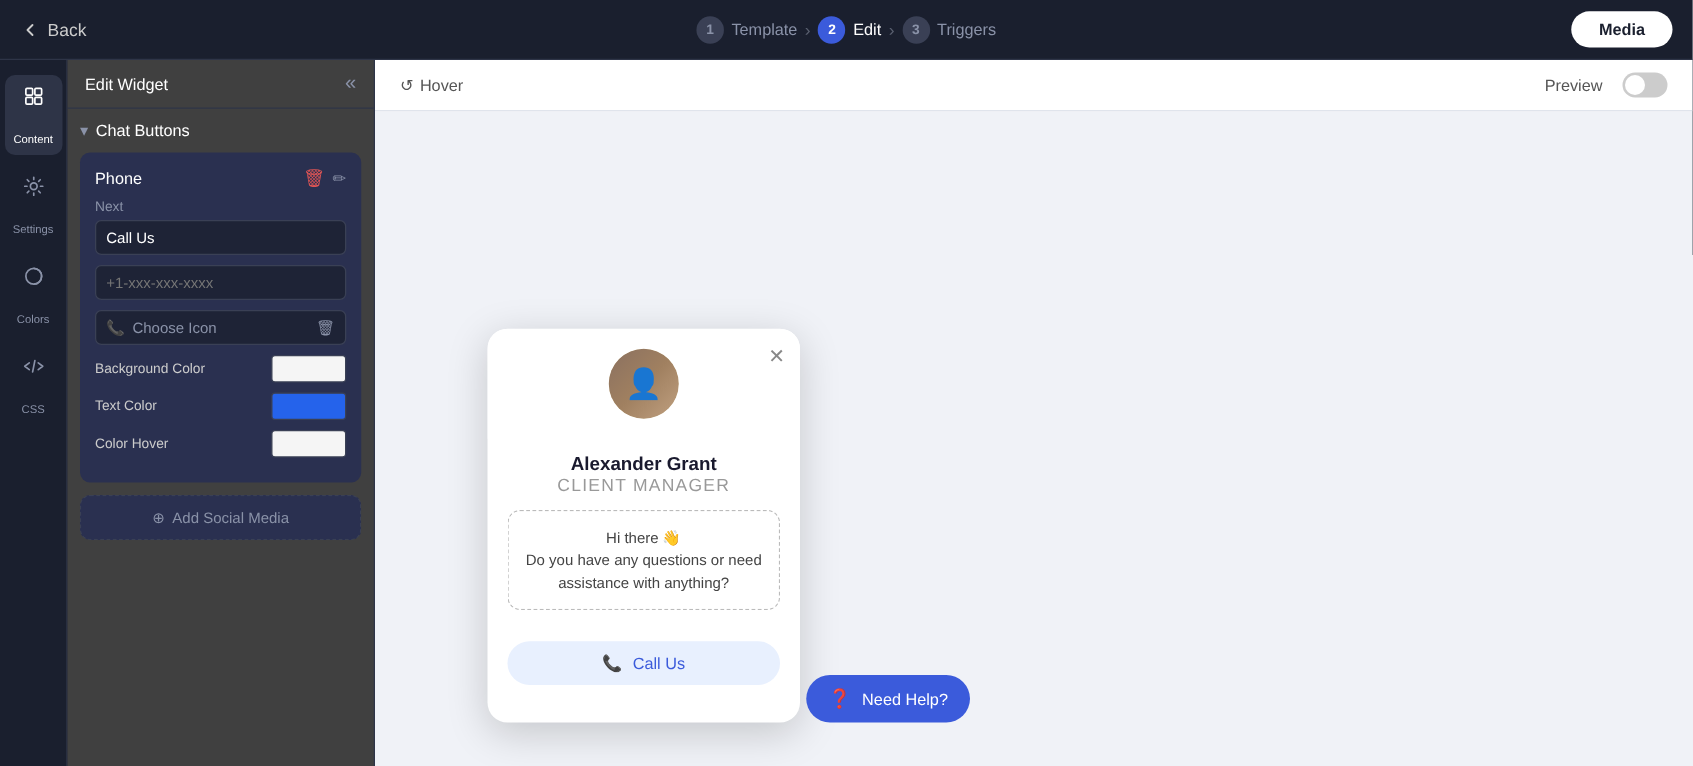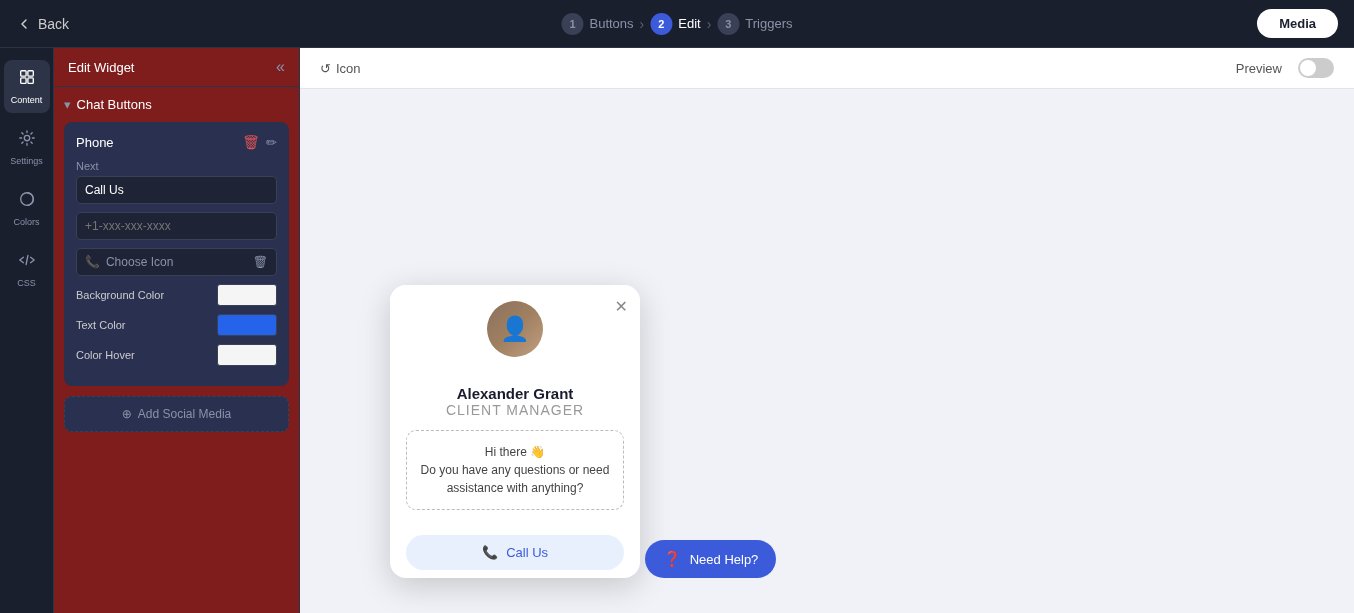--- a/index.html
+++ b/index.html
@@ -38,32 +38,32 @@
 
     
     .main-layout { display: flex; flex: 1; overflow: hidden; }
 
     
     .sidebar {
       width: 54px; background: #1a1f2e; border-right: 1px solid #2e3447;
       display: flex; flex-direction: column; align-items: center; padding: 12px 0; gap: 8px; flex-shrink: 0;
     }
     .sidebar-item {
-      display: flex; flex-direction: column; align-items: center; gap: 9px;
+      display: flex; flex-direction: column; align-items: center; gap: 20px;
       padding: 8px 6px; border-radius: 8px; cursor: pointer; width: 46px;
     }
     .sidebar-item.active { background: #2e3447; }
     .sidebar-item svg { width: 18px; height: 18px; }
     .sidebar-item-label { font-size: 9px; color: #8a92a8; }
     .sidebar-item.active .sidebar-item-label { color: #fff; }
     .sidebar-item.active svg path, .sidebar-item.active svg rect { stroke: #fff; }
 
     
     .panel {
-      width: 246px; background: #7f1d1d; border-right: 1px solid #2e3447;
+      width: 246px; background: #404040; border-right: 1px solid #2e3447;
       display: flex; flex-direction: column; flex-shrink: 0; overflow-y: auto;
     }
     .card {
       background: #2a3050; border-radius: 8px; padding: 12px; margin-bottom: 10px;
     }
     .card-header {
       display: flex; align-items: center; justify-content: space-between; margin-bottom: 10px;
     }
     .card-title { font-size: 13px; font-weight: 500; }
     .card-actions { display: flex; gap: 6px; }
@@ -137,21 +137,21 @@
     }
     .chat-avatar-img {
       width: 56px; height: 56px; border-radius: 50%;
       background: linear-gradient(135deg, #8a7060 0%, #a08060 50%, #c0a080 100%);
       display: flex; align-items: center; justify-content: center; font-size: 24px;
     }
     .close-x {
       position: absolute; right: 12px; top: 12px; background: none; border: none;
       font-size: 16px; color: #888; cursor: pointer;
     }
-    .chat-body { padding: 12px 16px 8px; }
+    .chat-body { padding: 12px 16px 30px; }
     .chat-name { text-align: center; font-size: 15px; font-weight: 700; color: #1a1a2e; }
     .chat-role { text-align: center; font-size: 14px; color: #999; letter-spacing: 1px; text-transform: uppercase; margin-bottom: 12px; }
     .chat-message-box {
       border: 1.5px dashed #bbb; border-radius: 10px; padding: 12px; margin-bottom: 25px;
     }
     .chat-msg-text { text-align: center; font-size: 12px; color: #444; line-height: 1.5; }
     .call-us-btn {
       width: 100%; background: #e8f0fe; border: none; border-radius: 24px;
       padding: 10px; display: flex; align-items: center; justify-content: center;
       gap: 8px; font-size: 13px; color: #3b5bdb; cursor: pointer; font-weight: 500;
@@ -181,21 +181,21 @@
       <path d="M10 12L6 8l4-4" stroke="#ccc" stroke-width="1.5" stroke-linecap="round" stroke-linejoin="round"></path>
     </svg>
     <span>Back</span>
   </button>
 
   <div class="steps">
     <div class="step">
       <div class="step-circle inactive">
         <span>1</span>
       </div>
-      <span class="step-label inactive">Buttons</span>
+      <span class="step-label inactive">Template</span>
     </div>
     <span class="step-arrow">›</span>
     <div class="step">
       <div class="step-circle active">
         <span>2</span>
       </div>
       <span class="step-label active">Edit</span>
     </div>
     <span class="step-arrow">›</span>
     <div class="step">
@@ -299,21 +299,21 @@
         <span>⊕</span>
         <span>Add Social Media</span>
       </button>
     </div>
   </div>
 
   <div class="preview-area">
     <div class="preview-top-bar">
       <button class="reset-btn">
         <span>↺</span>
-        <span>Icon</span>
+        <span>Hover</span>
       </button>
       <span class="preview-label">Preview</span>
       <div class="toggle-switch"></div>
     </div>
 
     <div class="preview-content">
 
       <div class="chat-widget">
         <div class="chat-widget-header">
           <div class="chat-avatar">

